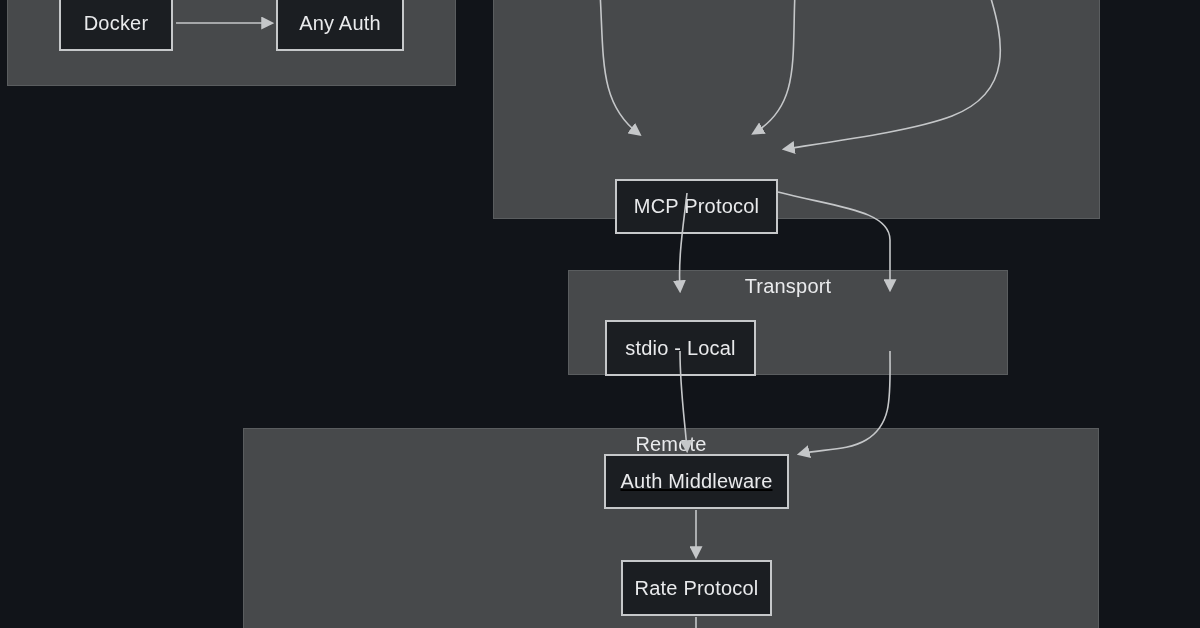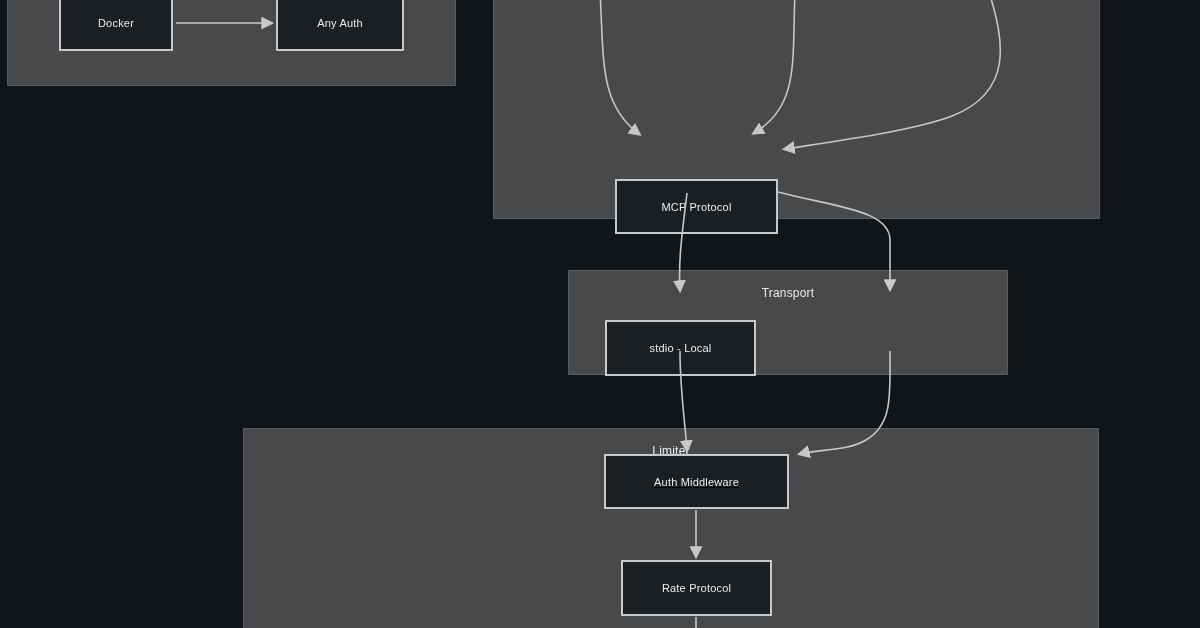--- a/index.html
+++ b/index.html
@@ -14,39 +14,39 @@
   }
   .cluster {
     position: absolute;
     background: var(--cluster_fill, #47494b);
     border: 1px solid var(--cluster_border, #5a5d5f);
     box-sizing: border-box;
     z-index: 1;
   }
   .cluster-label {
     color: var(--text, #e9eaec);
-    font-size: 12px;
+    font-size: 20px;
     font-weight: 400;
     text-align: center;
-    margin-top: 15px;
+    margin-top: 4px;
     letter-spacing: 0.2px;
   }
   .node {
     position: absolute;
     background: var(--node_fill, #1b1e22);
     border: 2px solid var(--node_border, #c6c8ca);
     box-sizing: border-box;
     display: flex;
     align-items: center;
     justify-content: center;
     z-index: 3;
   }
   .node span {
     color: var(--text, #e9eaec);
-    font-size: 11px;
+    font-size: 20px;
     white-space: nowrap;
     letter-spacing: 0.2px;
   }
   svg.edge-layer {
     position: absolute;
     left: 0; top: 0;
     width: 1200px; height: 628px;
     z-index: 4;
     pointer-events: none;
   }
@@ -64,21 +64,21 @@
 
   <div class="cluster" style="left:7px; top:-35px; width:449px; height:121px;"></div>
 
   <div class="cluster" style="left:493px; top:-30px; width:607px; height:249px;"></div>
 
   <div class="cluster" style="left:568px; top:270px; width:440px; height:105px;">
     <div class="cluster-label">Transport</div>
   </div>
 
   <div class="cluster" style="left:243px; top:428px; width:856px; height:210px;">
-    <div class="cluster-label">Limiter</div>
+    <div class="cluster-label">Remote</div>
   </div>
 
   <svg class="edge-layer" viewBox="0 0 1200 628" xmlns="http://www.w3.org/2000/svg">
     <defs>
       <marker id="arrowhead" viewBox="0 0 10 10" refX="7.5" refY="5" markerWidth="13" markerHeight="13" markerUnits="userSpaceOnUse" orient="auto">
         <path d="M 0 0 L 10 5 L 0 10 z"></path>
       </marker>
     </defs>
 
     <path class="edge" d="M 176,23 L 271,23" marker-end="url(#arrowhead)"></path>

